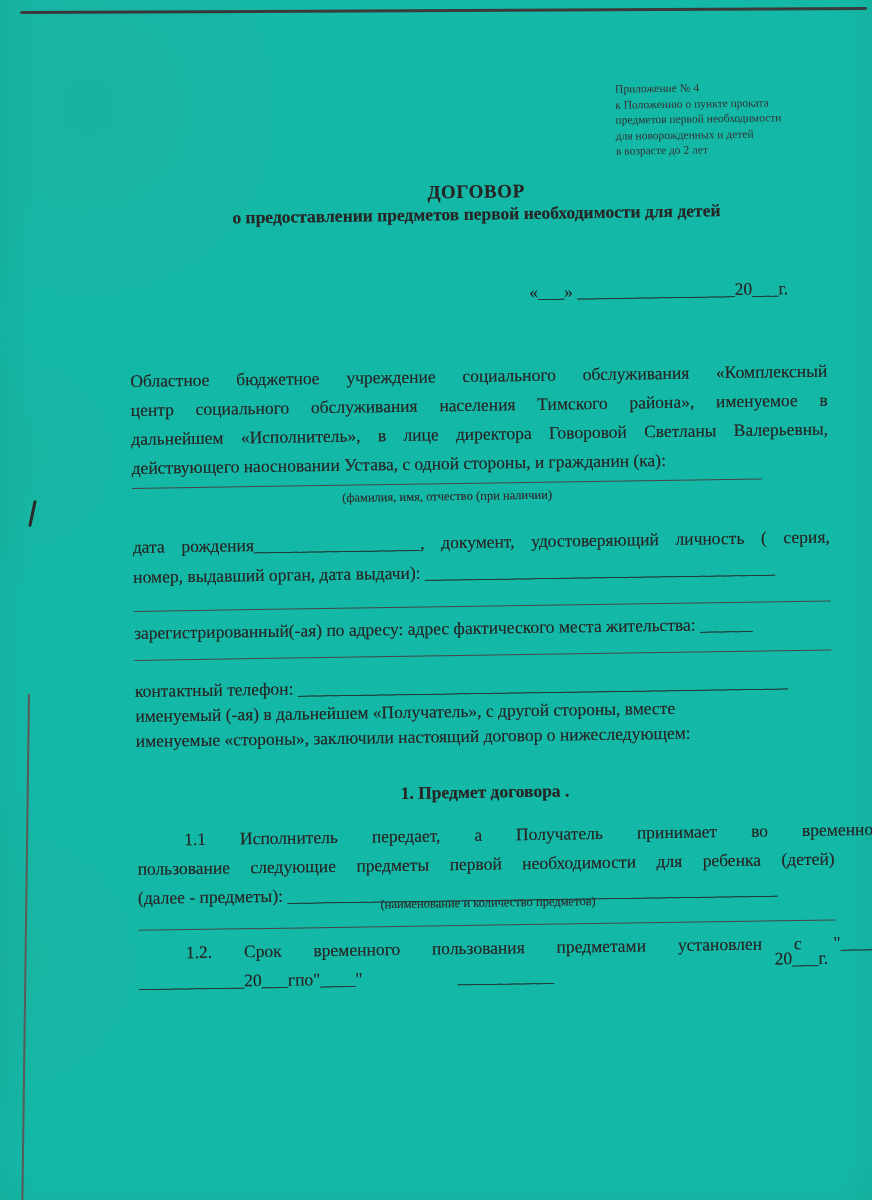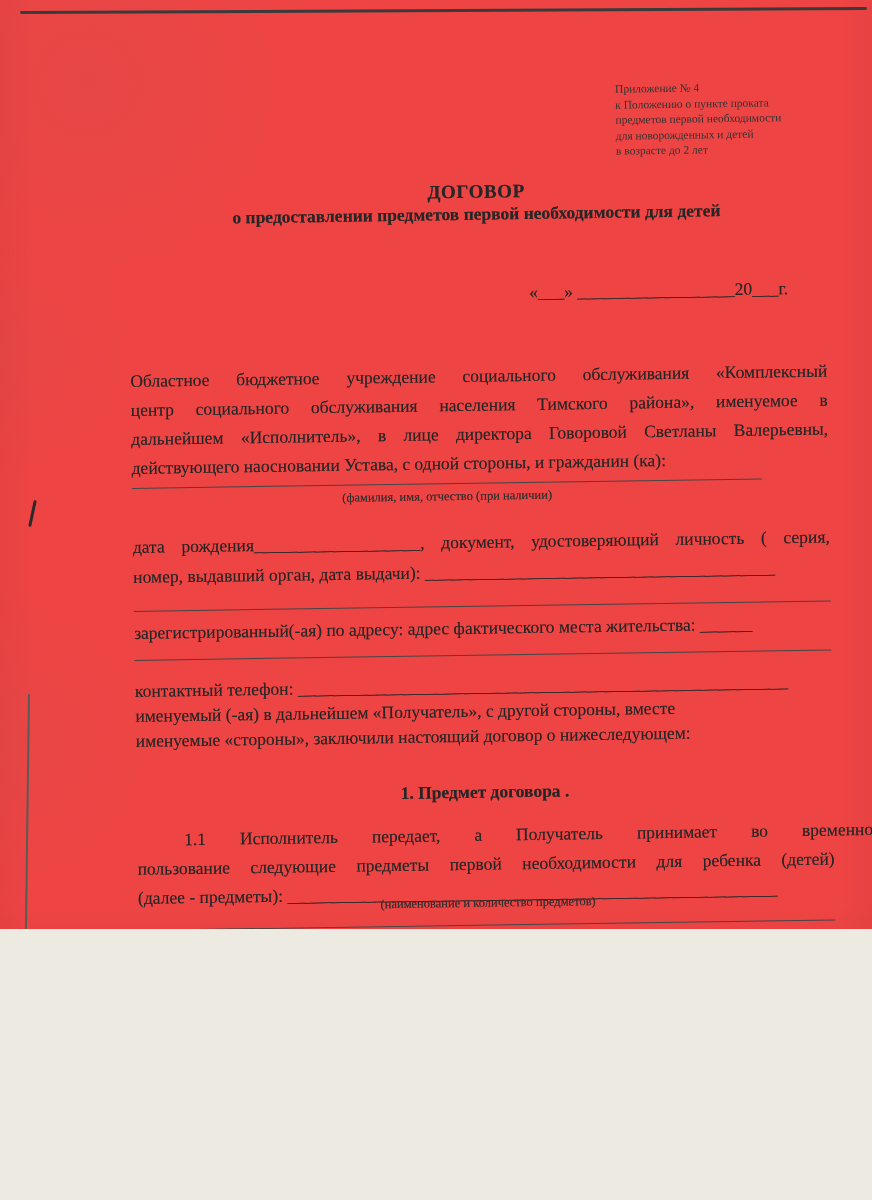--- a/index.html
+++ b/index.html
@@ -1,19 +1,19 @@
 <!DOCTYPE html>
 <html><head>
 <meta charset="utf-8">
 <style>
   html,body{margin:0;padding:0;}
   body{width:872px;height:1200px;background:#edeae2;}
   .page{
-    position:relative;width:872px;height:929px;overflow:hidden;
-    background:#ef4444;
+    position:relative;width:872px;height:1200px;overflow:hidden;
+    background:#14b8a6;
     font-family:"Liberation Serif","DejaVu Serif",serif;
     color:#262626;
   }
   .page::before{
     content:"";position:absolute;inset:0;pointer-events:none;
     background:
       radial-gradient(circle at 10% 9%, rgba(110,110,100,.07), transparent 18%),
       radial-gradient(circle at 2% 38%, rgba(110,110,100,.05), transparent 12%),
       radial-gradient(circle at 1% 80%, rgba(110,110,100,.05), transparent 14%),
       linear-gradient(90deg, rgba(0,0,0,.03), transparent 4%, transparent 96%, rgba(0,0,0,.03)),

